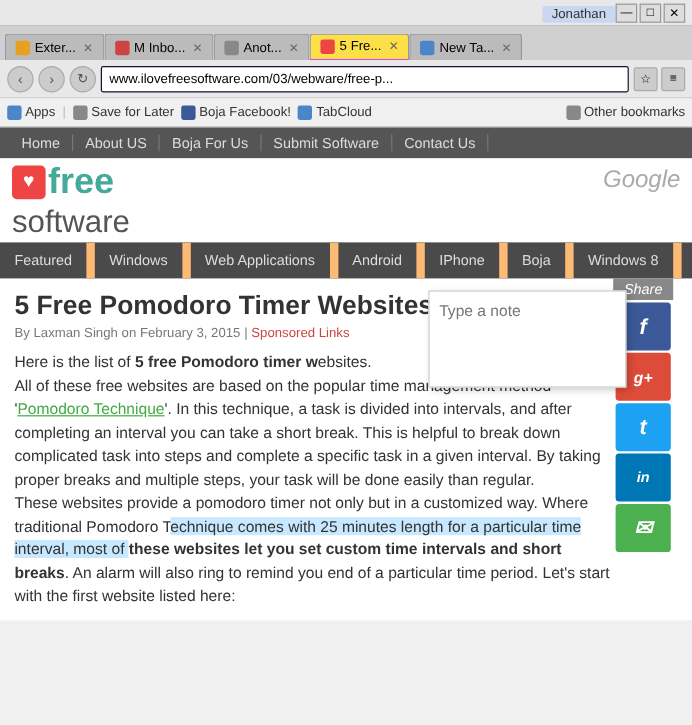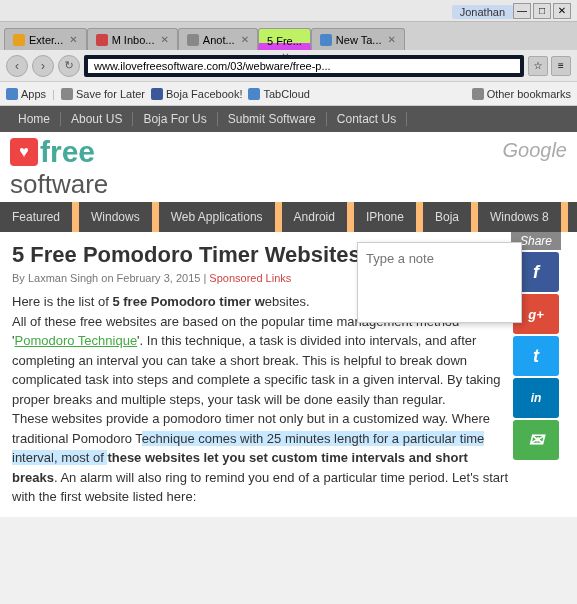--- a/index.html
+++ b/index.html
@@ -10,29 +10,29 @@
     .title-bar { background: #e8e8e8; display: flex; align-items: center; justify-content: space-between; padding: 2px 6px; height: 22px; border-bottom: 1px solid #bbb; }
     .title-bar-right { display: flex; align-items: flex-end; gap: 0; }
     .user-name { font-size: 11px; color: #333; background: #c8d8f0; padding: 1px 8px; border-radius: 2px; }
     .window-controls { display: flex; gap: 2px; }
     .win-btn { width: 18px; height: 16px; border: 1px solid #999; background: #ddd; cursor: pointer; font-size: 10px; display: flex; align-items: center; justify-content: center; }
     .win-btn.close { }
 
     
     .tabs-bar { background: #d0d0d0; display: flex; align-items: flex-end; padding: 3px 4px 0; height: 28px; }
     .tab { background: #bbb; border: 1px solid #999; border-bottom: none; padding: 2px 8px; font-size: 11px; display: flex; align-items: center; gap: 4px; height: 22px; cursor: pointer; border-radius: 3px 3px 0 0; }
-    .tab.active { background: #bef264; border-bottom: 7px solid #d946ef; flex-direction: column; }
+    .tab.active { background: #fde047; border-bottom: 1px solid #d946ef; }
     .tab-icon { width: 12px; height: 12px; background: #888; border-radius: 2px; display: inline-block; }
     .tab-close { font-size: 10px; color: #666; margin-left: 2px; }
 
     
     .address-bar { background: #e8e8e8; display: flex; align-items: center; padding: 3px 6px; gap: 4px; height: 32px; border-bottom: 1px solid #ccc; }
     .nav-btn { width: 22px; height: 22px; background: #ccc; border: 1px solid #aaa; border-radius: 50%; display: flex; align-items: center; justify-content: center; font-size: 12px; cursor: pointer; color: #555; }
     .reload-btn { width: 22px; height: 22px; background: #ccc; border: 1px solid #aaa; border-radius: 50%; display: flex; align-items: center; justify-content: center; font-size: 11px; cursor: pointer; color: #555; }
-    .url-bar { flex: 1; height: 22px; border: 4px solid #0f172a; background: white; padding: 0 6px; font-size: 11px; border-radius: 2px; }
+    .url-bar { flex: 1; height: 22px; border: 1px solid #0f172a; background: white; padding: 0 6px; font-size: 11px; border-radius: 2px; }
     .addr-icons { display: flex; gap: 3px; }
     .addr-icon { width: 20px; height: 20px; background: #ccc; border: 1px solid #aaa; border-radius: 2px; display: flex; align-items: center; justify-content: center; font-size: 10px; cursor: pointer; }
 
     
     .bookmarks-bar { background: #f0f0f0; border-bottom: 1px solid #ccc; display: flex; align-items: center; padding: 2px 6px; gap: 6px; height: 24px; font-size: 11px; }
     .bookmark-item { display: flex; align-items: flex-end; gap: 3px; cursor: pointer; color: #333; white-space: nowrap; }
     .bookmark-icon { width: 12px; height: 12px; border-radius: 2px; display: inline-block; }
     .bookmark-apps { background: #4a86c8; }
     .bookmark-save { background: #888; }
     .bookmark-boja { background: #3b5998; }

